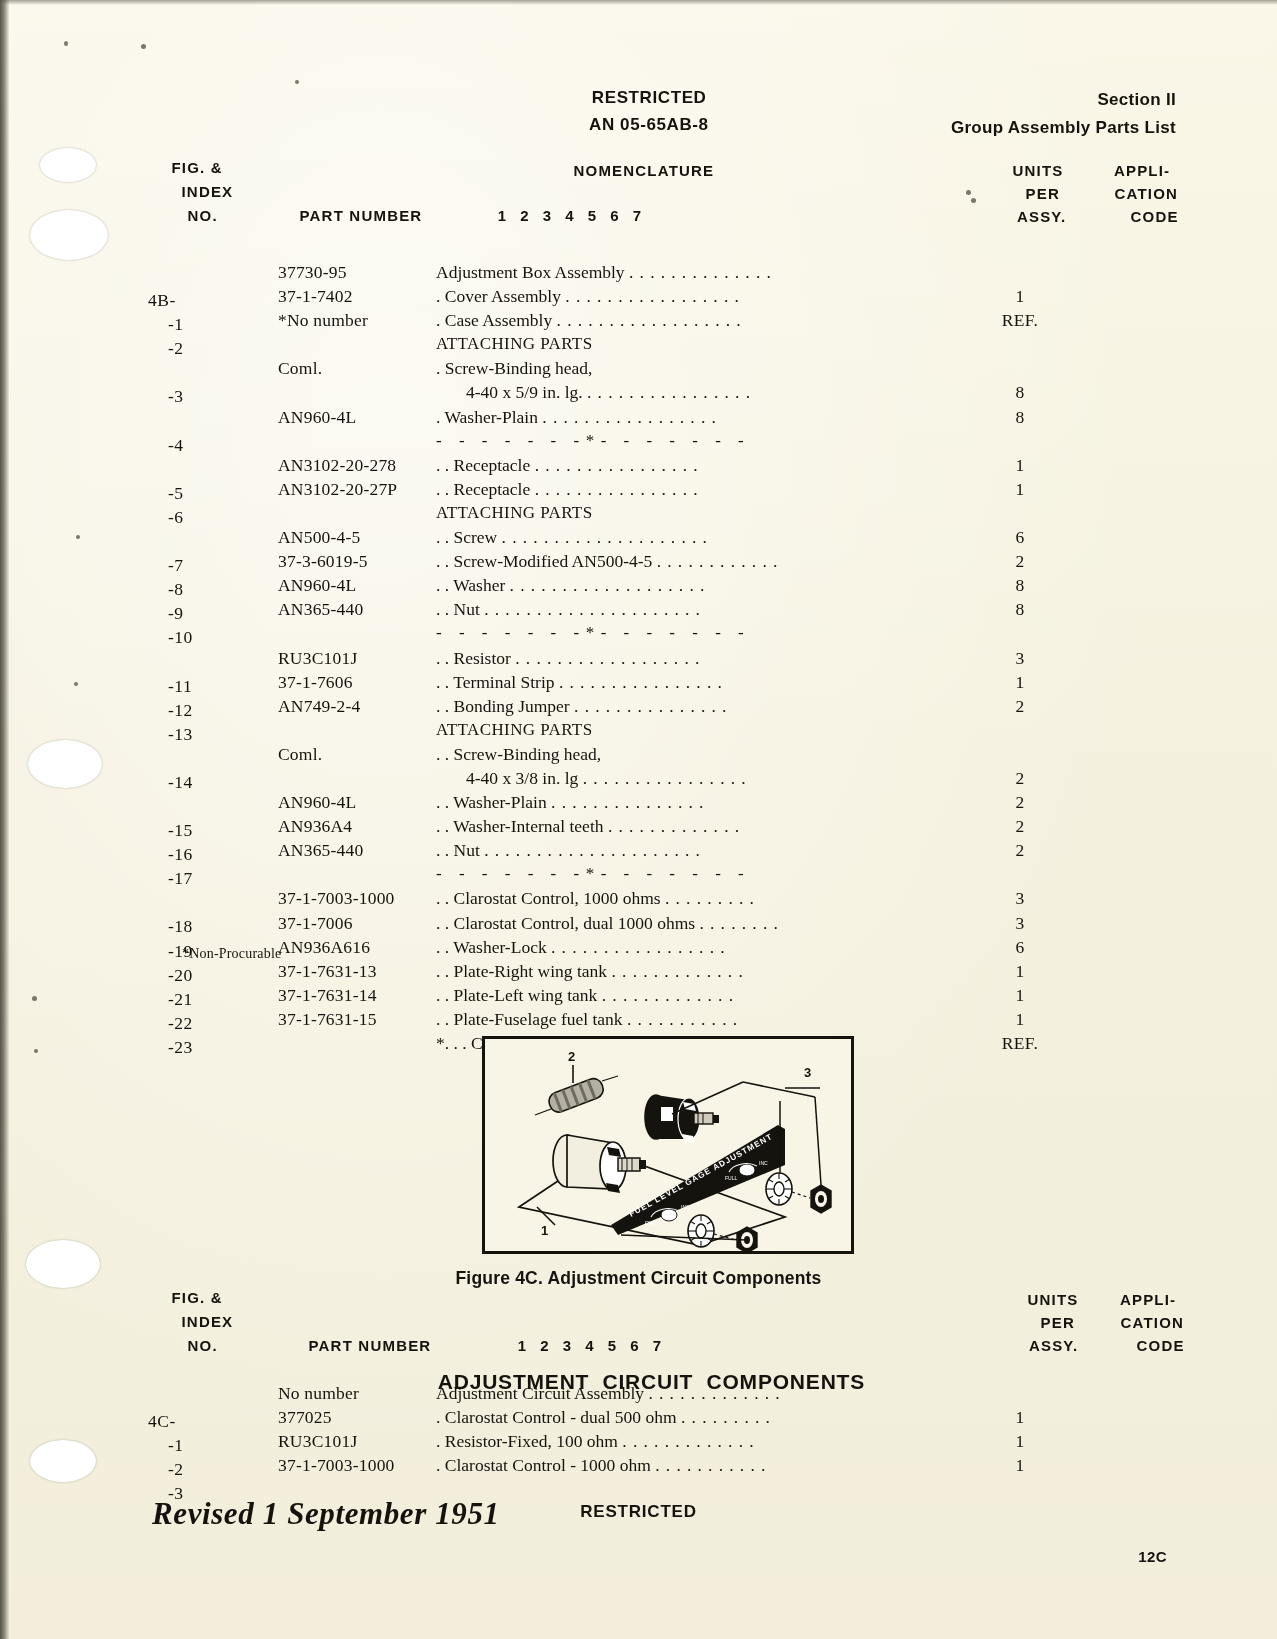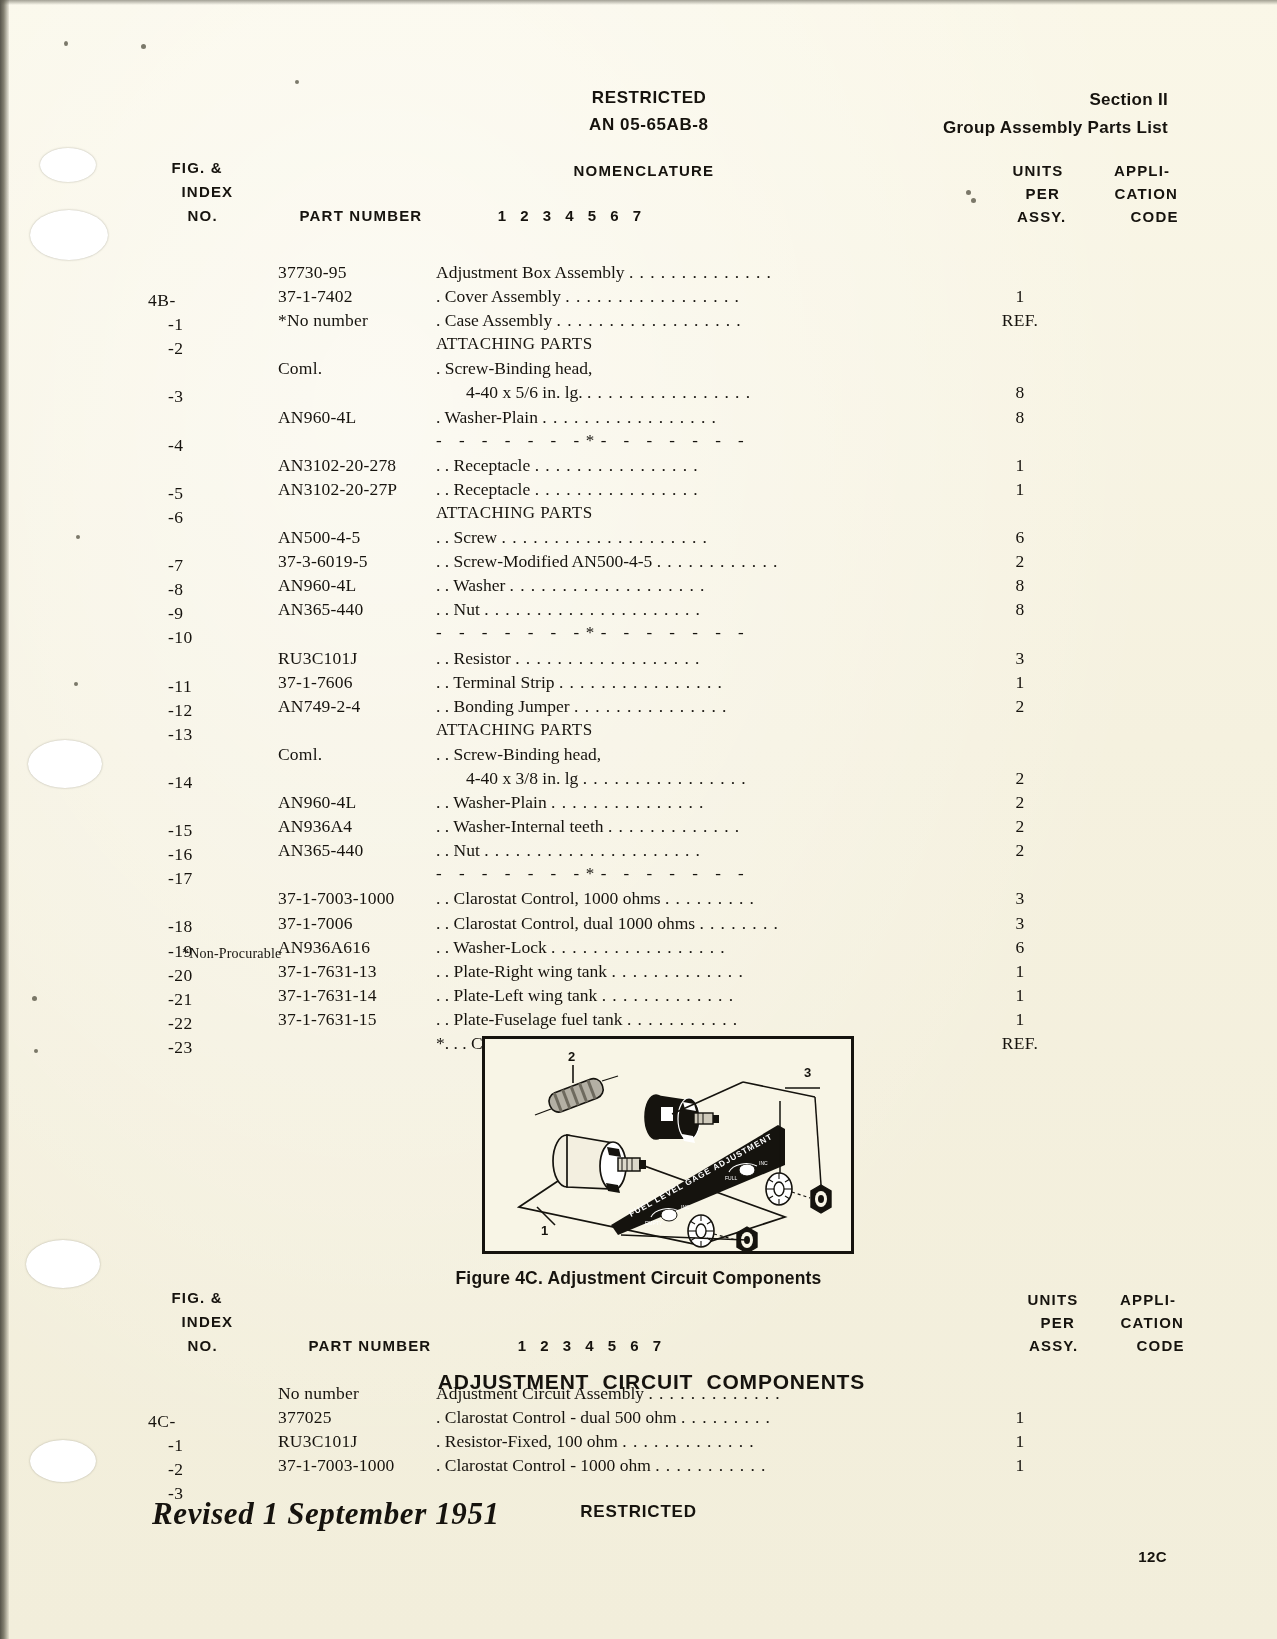--- a/index.html
+++ b/index.html
@@ -55,20 +55,21 @@
   
   .hdr-center {
     text-align: center;
     font-size: 17px;
     letter-spacing: .6px;
   }
   .hdr-right {
     text-align: right;
     font-size: 17px;
     letter-spacing: .3px;
+    padding-left: 8px;
   }
   .colhead {
     font-family: "Liberation Sans", "DejaVu Sans", sans-serif;
     font-weight: bold;
     font-size: 15px;
     letter-spacing: 1.2px;
   }
 
   .big-title {
     font-family: "Liberation Sans", "DejaVu Sans", sans-serif;
@@ -272,21 +273,21 @@
       <div class="row">
         <span class="ap">ATTACHING PARTS</span>
       </div>
       <div class="row">
         <span class="c-idx ind">-3</span>
         <span class="c-part">Coml.</span>
         <span class="c-nom"><span class="nomtext">. Screw-Binding head, </span></span>
         <span class="c-units"></span>
       </div>
       <div class="row">
-        <span class="c-nom cont"><span class="nomtext">4-40 x 5/6 in. lg. </span><span class="leader">................</span></span>
+        <span class="c-nom cont"><span class="nomtext">4-40 x 5/9 in. lg. </span><span class="leader">................</span></span>
         <span class="c-units">8</span>
       </div>
       <div class="row">
         <span class="c-idx ind">-4</span>
         <span class="c-part">AN960-4L</span>
         <span class="c-nom"><span class="nomtext">. Washer-Plain </span><span class="leader">.................</span></span>
         <span class="c-units">8</span>
       </div>
       <div class="row">
         <span class="sep">- - - - - - -*- - - - - - -</span>

